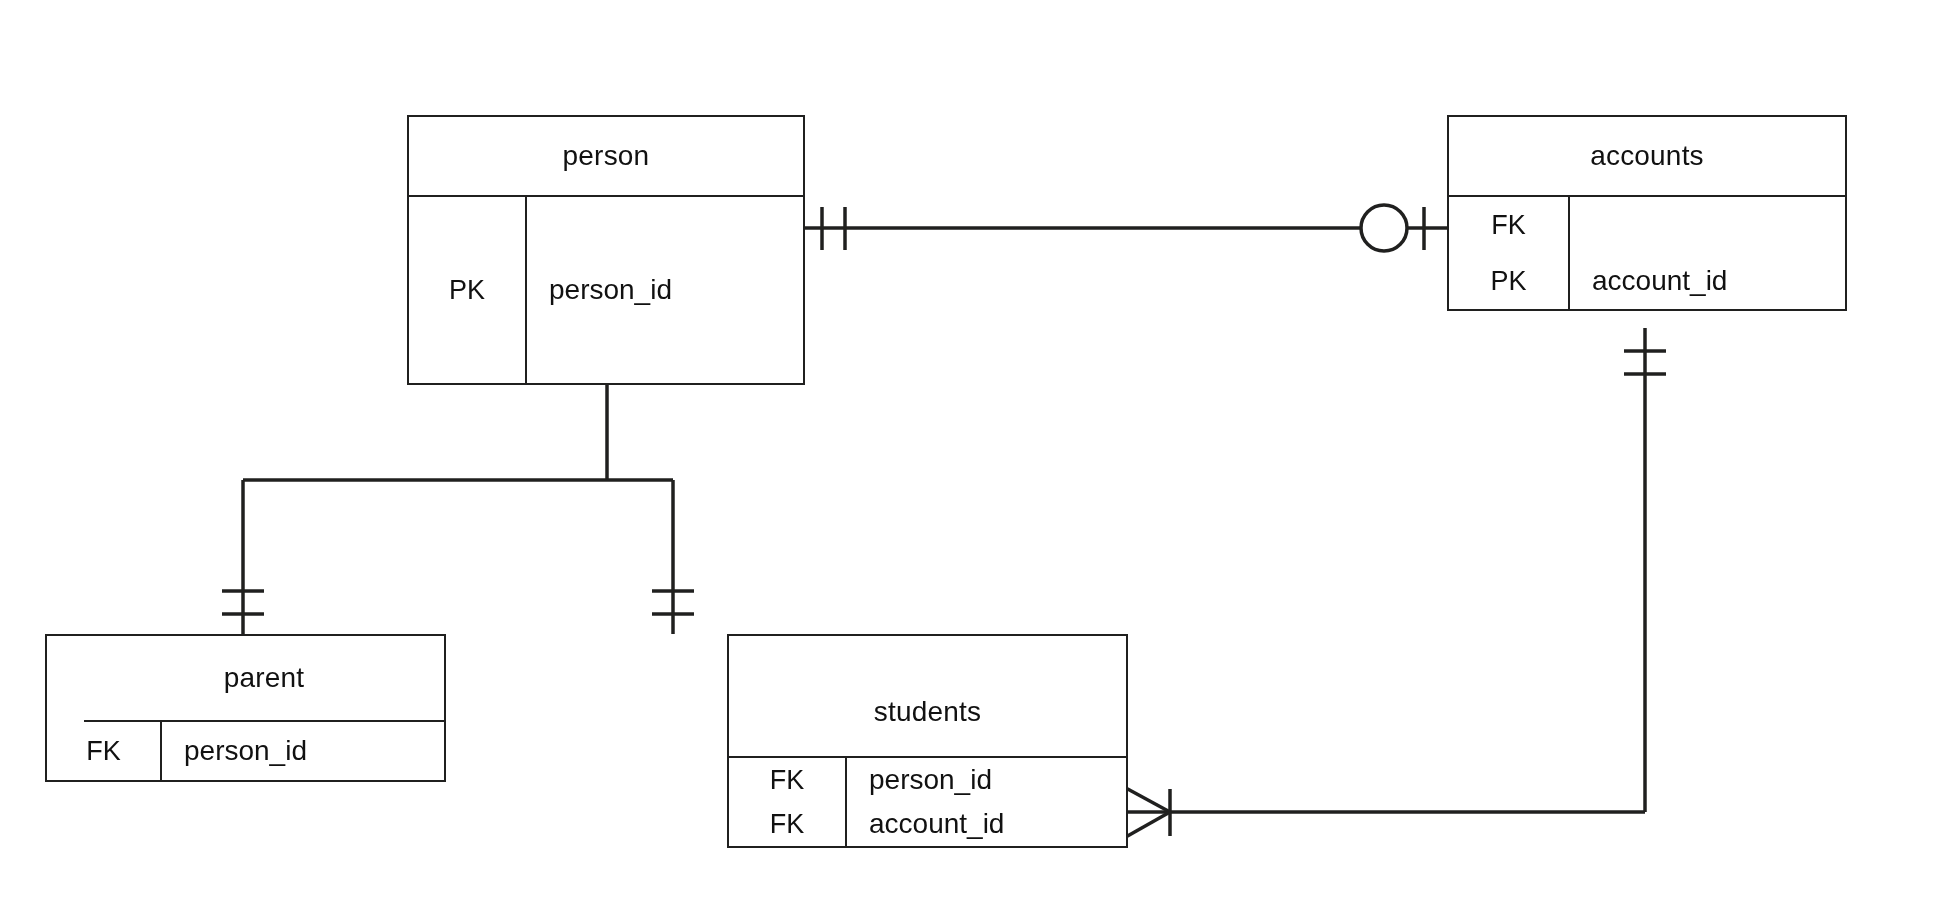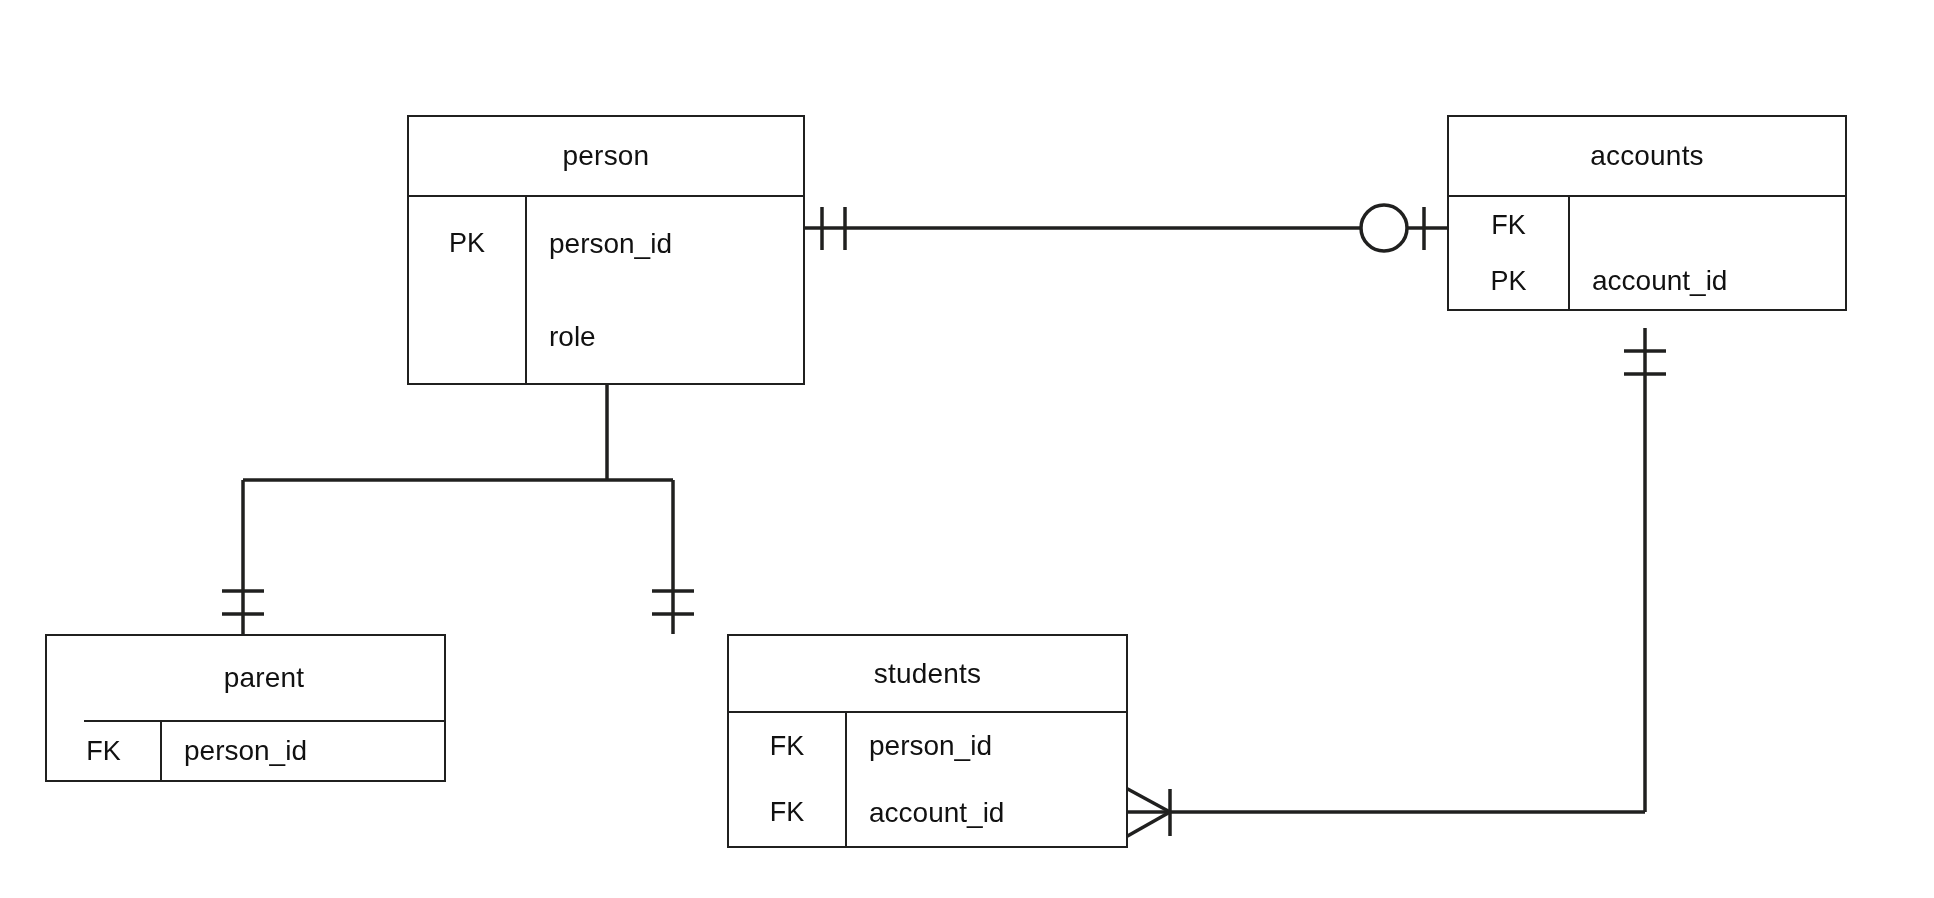--- a/index.html
+++ b/index.html
@@ -131,24 +131,20 @@
     </g>
   </svg>
 
   <div class="entity" style="left:407px; top:115px; width:398px; height:270px;">
     <div class="entity-title" style="height:80px;">person</div>
     <div class="attr-list">
       <div class="attr-row">
         <div class="attr-key" style="width:118px;">PK</div>
         <div class="attr-name">person_id</div>
       </div>
-      <div class="attr-row">
-        <div class="attr-key" style="width:118px;"></div>
-        <div class="attr-name">role</div>
-      </div>
     </div>
   </div>
 
   <div class="entity" style="left:1447px; top:115px; width:400px; height:196px;">
     <div class="entity-title" style="height:80px;">accounts</div>
     <div class="attr-list">
       <div class="attr-row">
         <div class="attr-key" style="width:121px;">FK</div>
       </div>
       <div class="attr-row">
@@ -162,21 +158,21 @@
     <div class="entity-title" style="height:86px;margin-left:37px;">parent</div>
     <div class="attr-list">
       <div class="attr-row">
         <div class="attr-key" style="width:115px;">FK</div>
         <div class="attr-name">person_id</div>
       </div>
     </div>
   </div>
 
   <div class="entity" style="left:727px; top:634px; width:401px; height:214px;">
-    <div class="entity-title" style="height:77px;">students</div>
+    <div class="entity-title" style="height:90px;margin-top:32px;">students</div>
     <div class="attr-list">
       <div class="attr-row">
         <div class="attr-key" style="width:118px;">FK</div>
         <div class="attr-name">person_id</div>
       </div>
       <div class="attr-row">
         <div class="attr-key" style="width:118px;">FK</div>
         <div class="attr-name">account_id</div>
       </div>
     </div>

